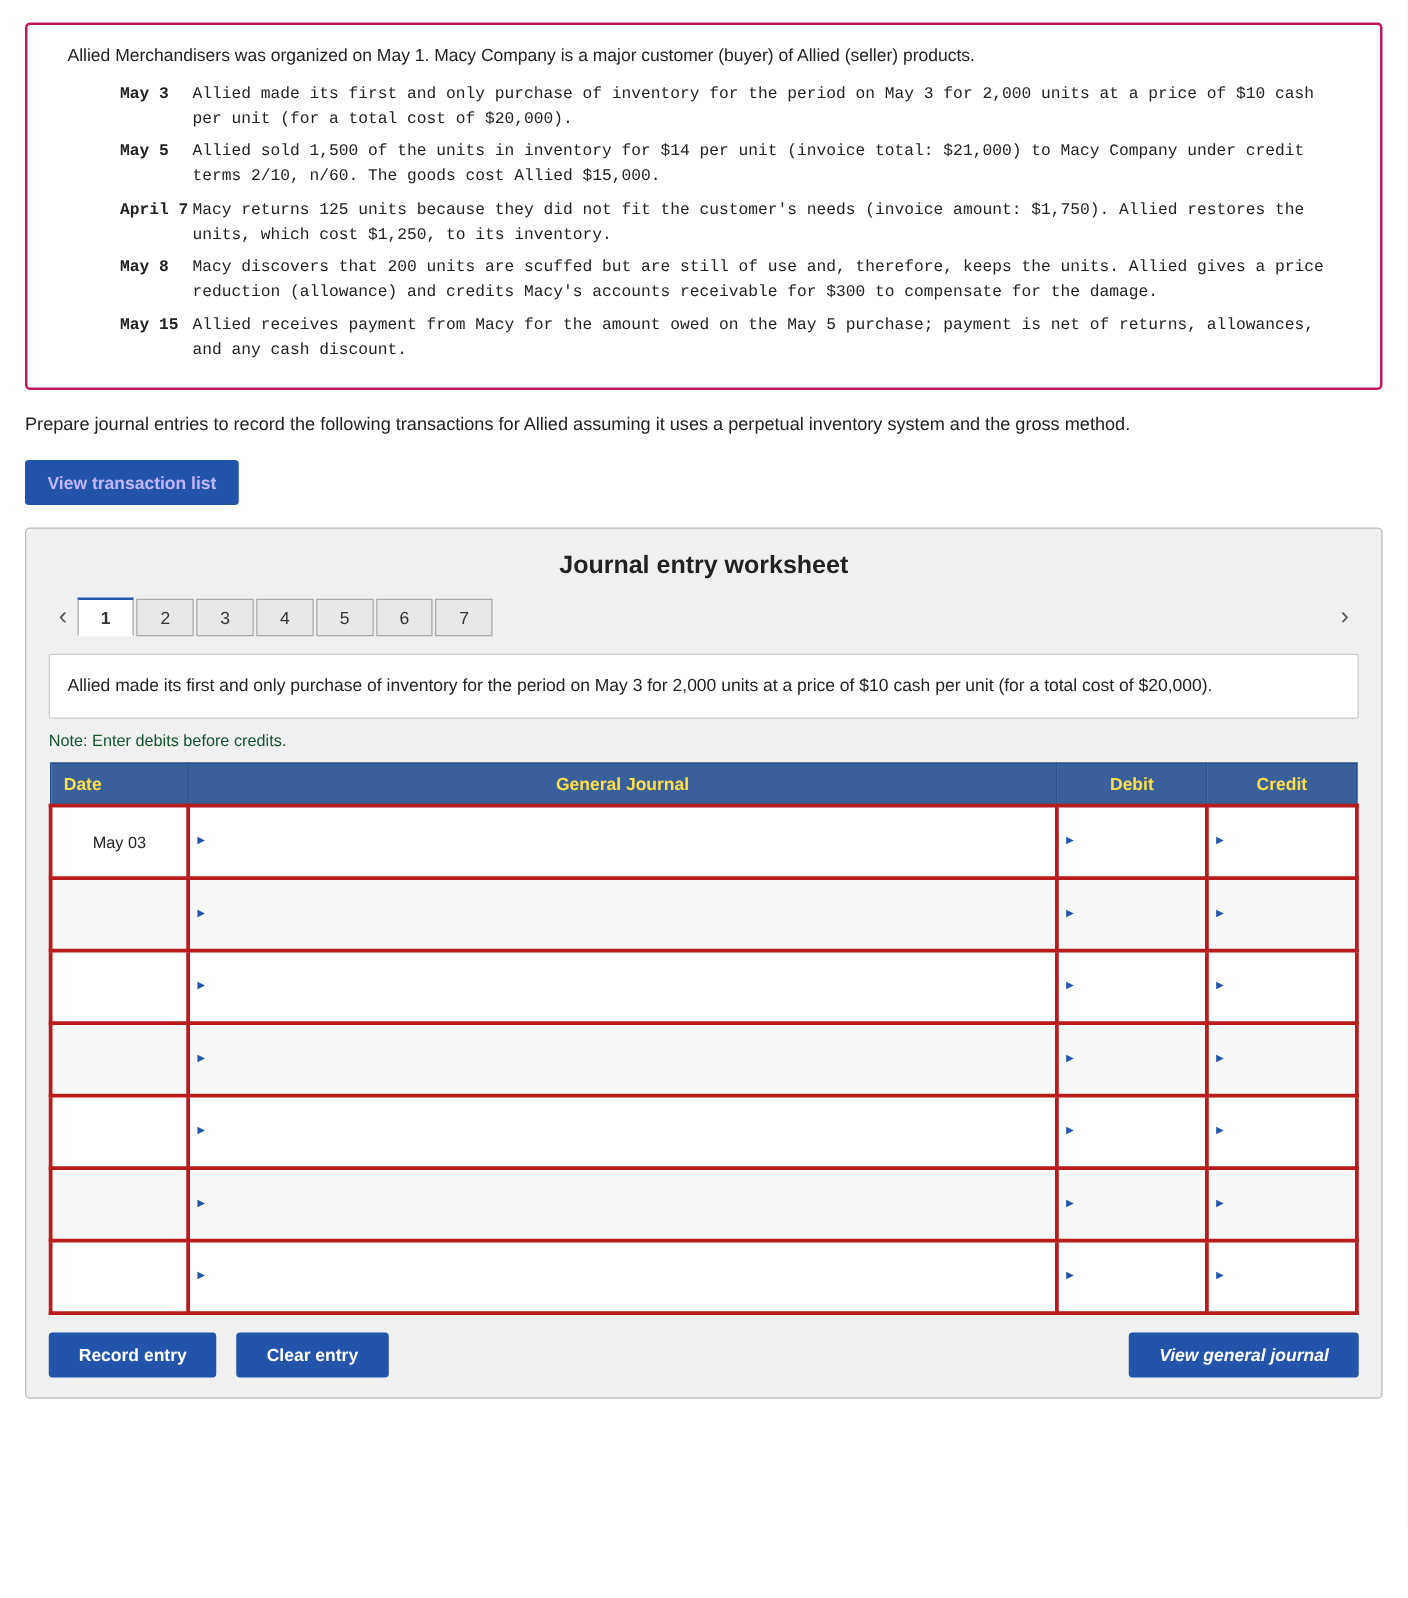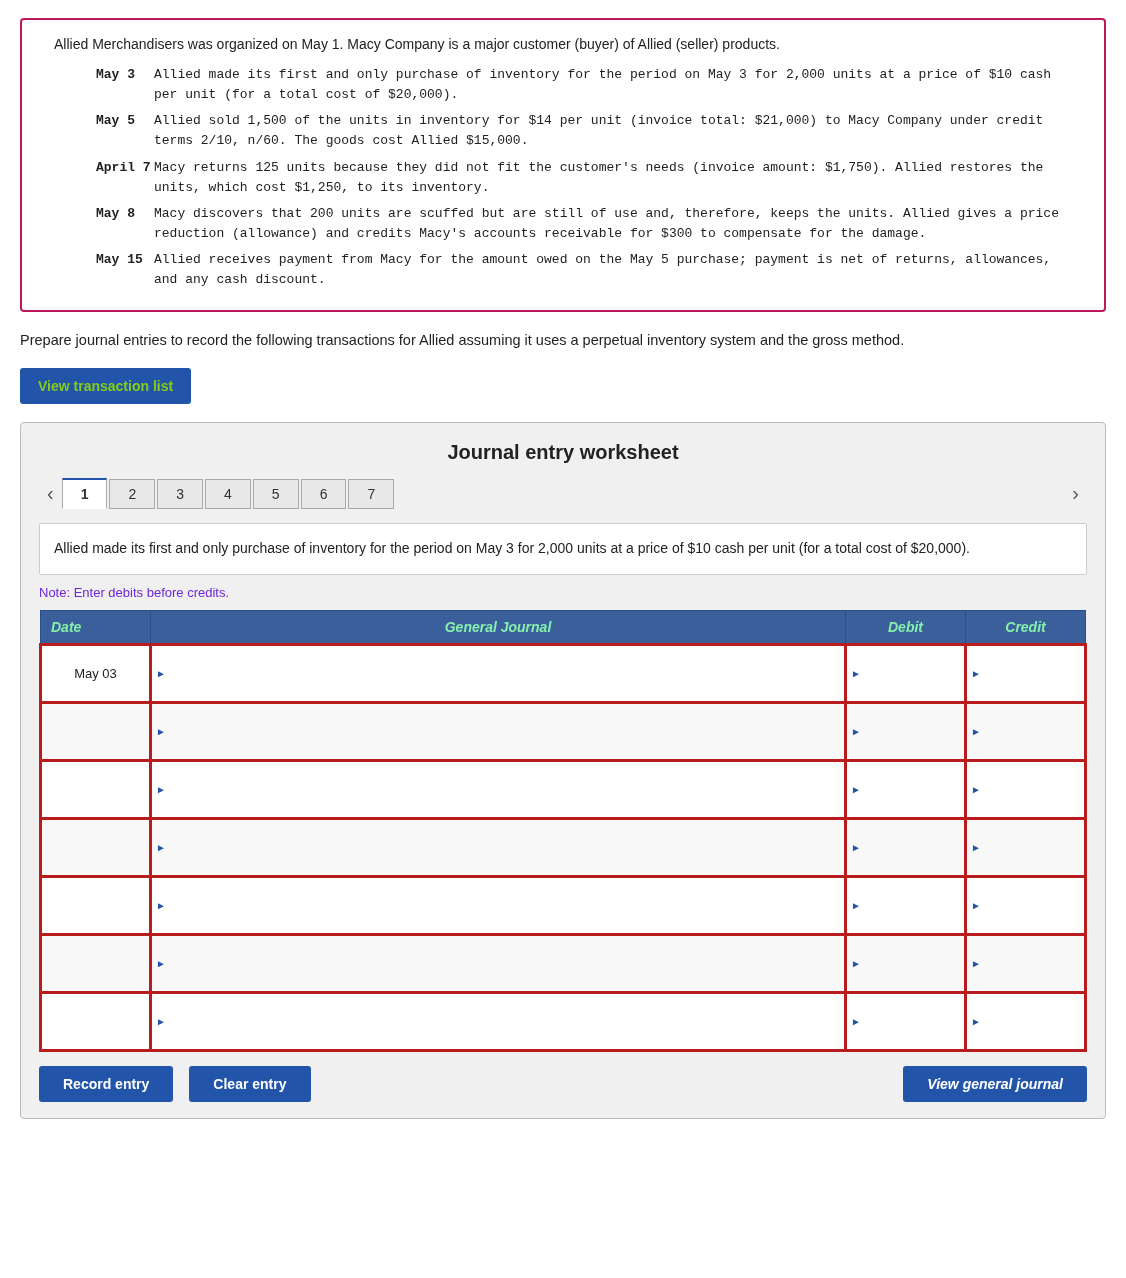--- a/index.html
+++ b/index.html
@@ -52,21 +52,21 @@
     }
 
     .prepare-text {
       font-size: 14.5px;
       margin-bottom: 16px;
       line-height: 1.5;
     }
 
     .view-transaction-btn {
       background: #2255aa;
-      color: #84cc16;
+      color: #c4b5fd;
       border: none;
       border-radius: 3px;
       padding: 10px 18px;
       font-size: 14px;
       font-weight: bold;
       cursor: pointer;
       margin-bottom: 18px;
     }
 
     .worksheet-container {
@@ -121,35 +121,34 @@
       border: 1px solid #ccc;
       background: #fff;
       padding: 14px 14px;
       margin-bottom: 10px;
       line-height: 1.55;
       font-size: 14px;
       border-radius: 2px;
     }
 
     .note-text {
-      color: #6d28d9;
+      color: #14532d;
       font-size: 13px;
       margin-bottom: 10px;
     }
 
     .journal-table {
       width: 100%;
       border-collapse: collapse;
       margin-bottom: 14px;
     }
 
     .journal-table thead tr {
       background: #3a5f9a;
-      color: #86efac;
-      font-style: italic;
+      color: #fde047;
     }
 
     .journal-table thead th {
       padding: 8px 10px;
       font-size: 14px;
       font-weight: bold;
       text-align: left;
       border: 1px solid #2a4f8a;
     }
 

